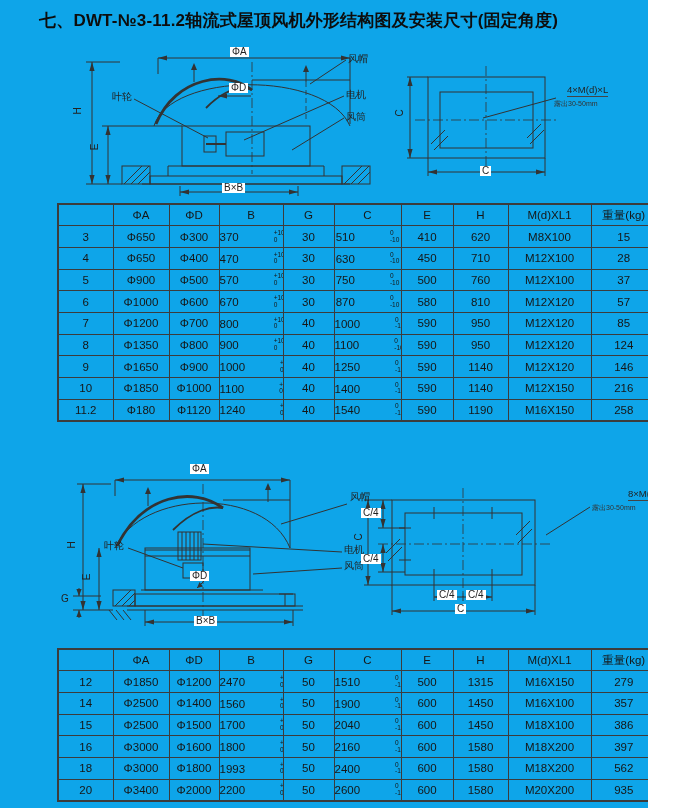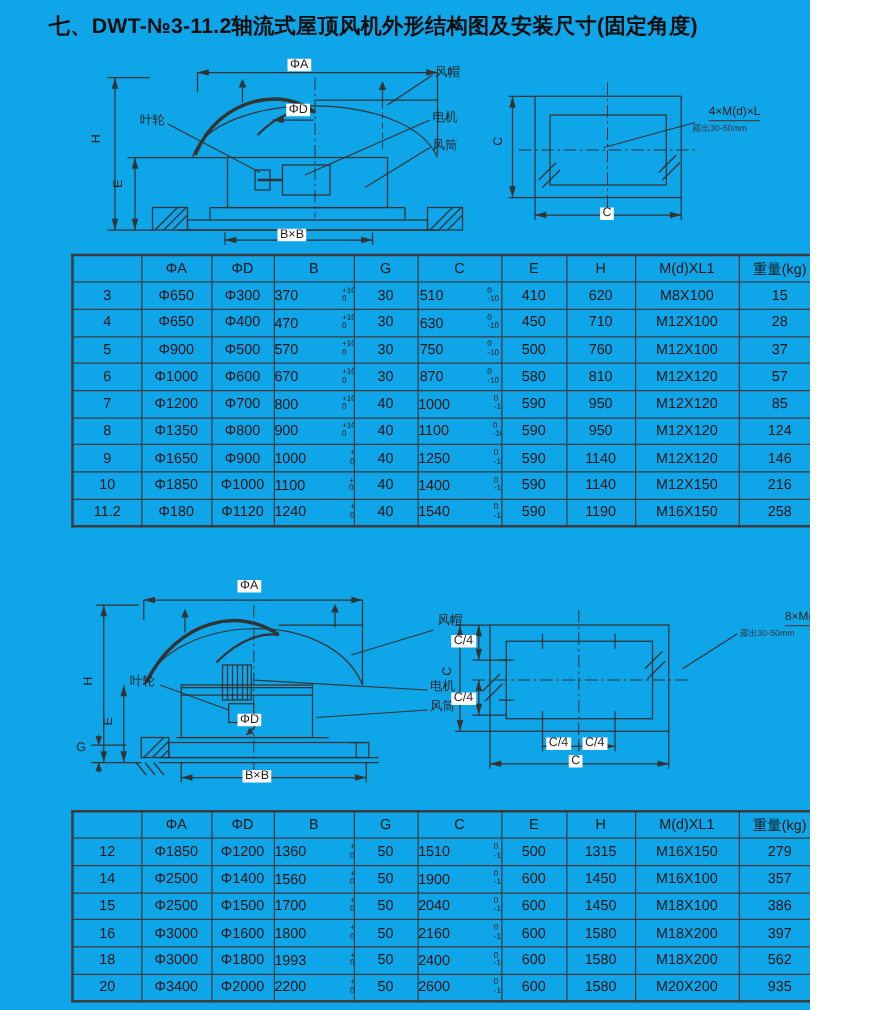--- a/index.html
+++ b/index.html
@@ -531,21 +531,21 @@
           <th>M(d)XL1</th>
           <th>重量(kg)</th>
         </tr>
       </thead>
       <tbody>
         <tr>
           <td>12</td>
           <td>Φ1850</td>
           <td>Φ1200</td>
           <td><span class="vw">
-              <span>1360</span>
+              <span>2470</span>
               <span class="tol">
                 <span>+15</span>
                 <span>0</span>
               </span>
             </span></td>
           <td>50</td>
           <td><span class="vw">
               <span>1510</span>
               <span class="tol">
                 <span>0</span>

